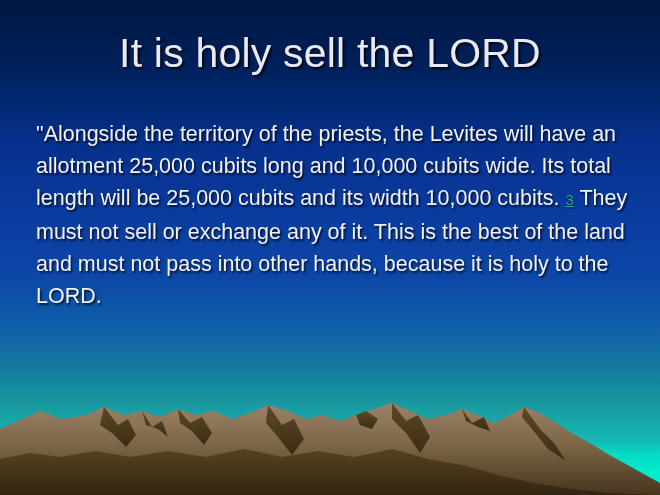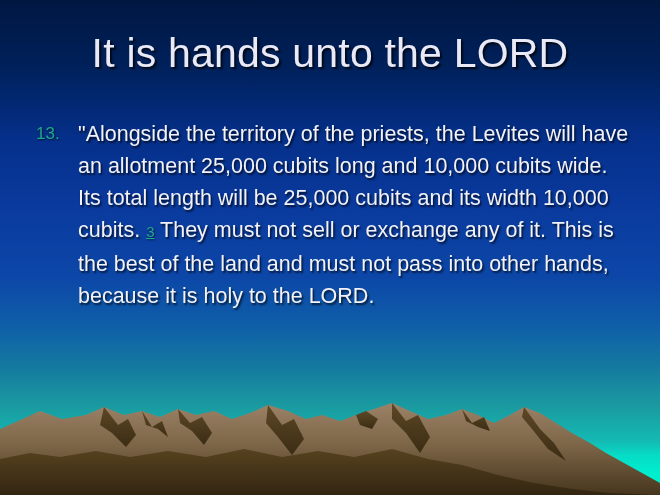--- a/index.html
+++ b/index.html
@@ -91,25 +91,24 @@
     width: 660px;
     height: 110px;
     display: block;
   }
 </style>
 </head>
 <body>
 
 <div id="slide">
 
-  <div id="title">It is hands unto the LORD</div>
+  <div id="title">It is holy sell the LORD</div>
 
   <div id="body-block">
 
-    <div id="verse-marker">13.</div>
 
     <div id="verse-text">
       <span>"Alongside the territory of the priests, the Levites will have an allotment 25,000 cubits long and 10,000 cubits wide. Its total length will be 25,000 cubits and its width 10,000 cubits. </span><span class="inline-verse-num">3</span><span> They must not sell or exchange any of it. This is the best of the land and must not pass into other hands, because it is holy to the LORD.</span>
     </div>
   </div>
 
   <svg id="mountains" viewBox="0 0 660 110" preserveAspectRatio="none">
     <defs>
       <linearGradient id="mtnLight" x1="0" y1="0" x2="0" y2="1">
         <stop offset="0%" stop-color="#9c8268"></stop>

